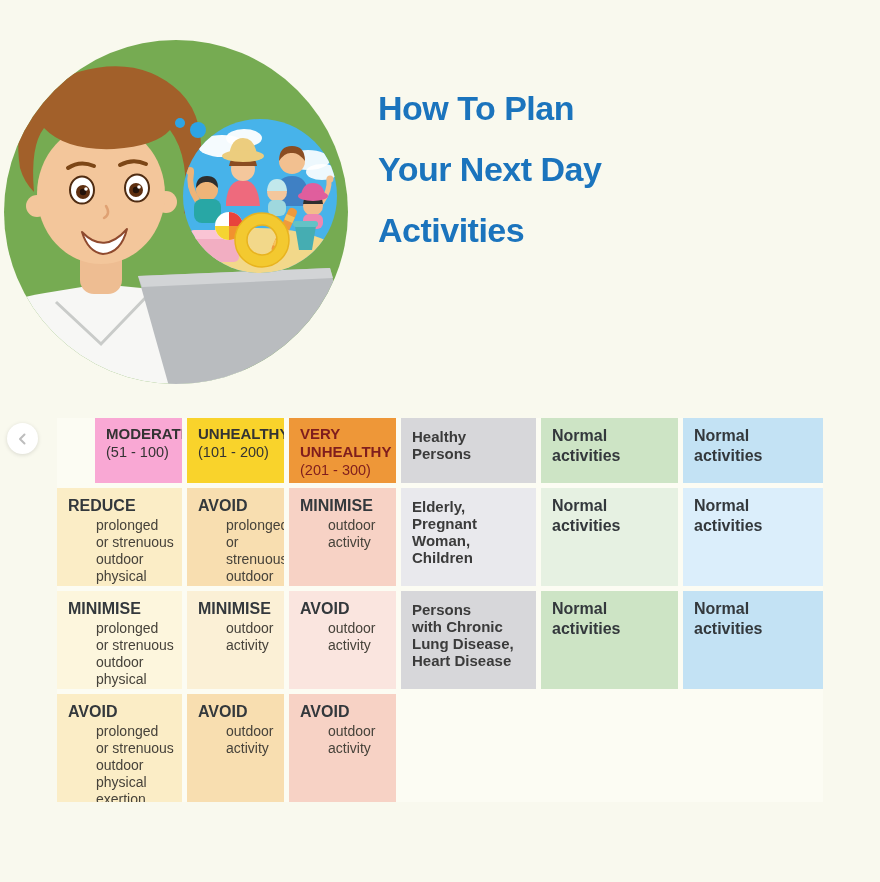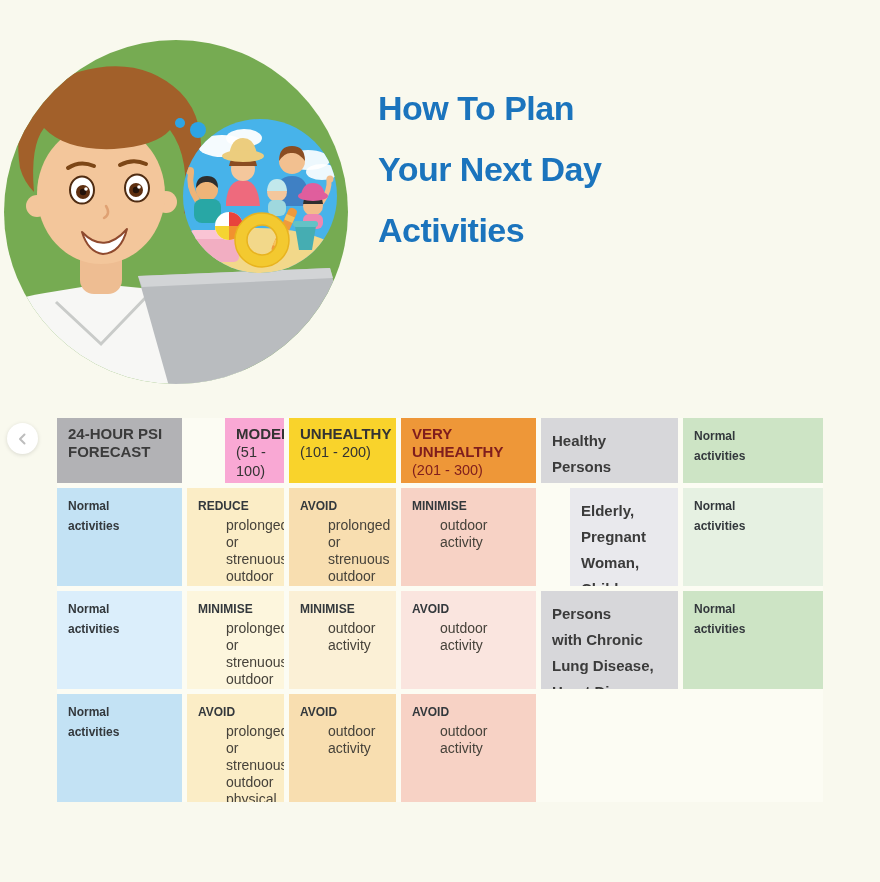--- a/index.html
+++ b/index.html
@@ -39,28 +39,28 @@
   .head{padding:7px 8px 0 11px;}
   .hlabel{display:block;font-size:15px;font-weight:bold;line-height:18px;white-space:pre-line;}
   .hrange{display:block;font-size:14.5px;line-height:19px;white-space:pre-line;}
   .h-gray{background:#b2b2b5;color:#3b3b3b;}
   .h-green{background:#6fb757;color:#333333;}
   .h-blue{background:#f9a8d4;color:#333333;margin-left:38px;}
   .h-yellow{background:#f9d32b;color:#333333;}
   .h-orange{background:#ee9738;color:#7f1d1d;}
   .h-red{background:#e6242f;color:#ffffff;}
   .rowlabel{
-    padding:10px 8px 14px 11px;font-size:15px;font-weight:bold;line-height:26px;
+    padding:10px 8px 14px 11px;font-size:15px;font-weight:bold;line-height:17px;
     color:#3b3b3b;white-space:pre-line;
   }
   .body{padding:8px 8px 0 11px;}
-  .kw{display:block;font-size:12px;font-weight:bold;line-height:20px;color:#33383c;white-space:pre-line;}
+  .kw{display:block;font-size:16px;font-weight:bold;line-height:20px;color:#33383c;white-space:pre-line;}
   .detail{display:block;font-size:14px;line-height:17px;color:#46423a;white-space:pre-line;margin-top:1px;margin-left:28px;}
   
-  .lab-a{background:#d7d7da;} .lab-b{background:#e9e9ed;margin-left:29px;}
+  .lab-a{background:#d7d7da;} .lab-b{background:#e9e9ed;}
   .g-a{background:#cde4c5;}   .g-b{background:#e6f1e2;}
   .b-a{background:#c3e2f4;}   .b-b{background:#dbeefb;}
   .y-a{background:#fbedc6;}   .y-b{background:#fdf6dd;}
   .o-a{background:#f8deb0;}   .o-b{background:#fbf0d6;}
   .r-a{background:#f7d2c5;}   .r-b{background:#fae5df;}
 </style>
 </head>
 <body>
 
 <svg class="hero-art" viewBox="0 0 362 392" width="362" height="392" aria-hidden="true">
@@ -181,25 +181,20 @@
 </div>
 
 <button class="carousel-prev" aria-label="previous">
   <svg width="11" height="12" viewBox="0 0 11 12">
     <polyline points="7.5,1.5 3,6 7.5,10.5" fill="none" stroke="#bdbdbd" stroke-width="2" stroke-linecap="round" stroke-linejoin="round"></polyline>
   </svg>
 </button>
 
 <div class="psi-table">
 
-  <div class="cell head h-gray">
-    <span class="hlabel">24-HOUR PSI
-FORECAST</span>
-    <span class="hrange"></span>
-  </div>
   <div class="cell head h-blue">
     <span class="hlabel">MODERATE</span>
     <span class="hrange">(51 - 100)</span>
   </div>
   <div class="cell head h-yellow">
     <span class="hlabel">UNHEALTHY</span>
     <span class="hrange">(101 - 200)</span>
   </div>
   <div class="cell head h-orange">
     <span class="hlabel">VERY

